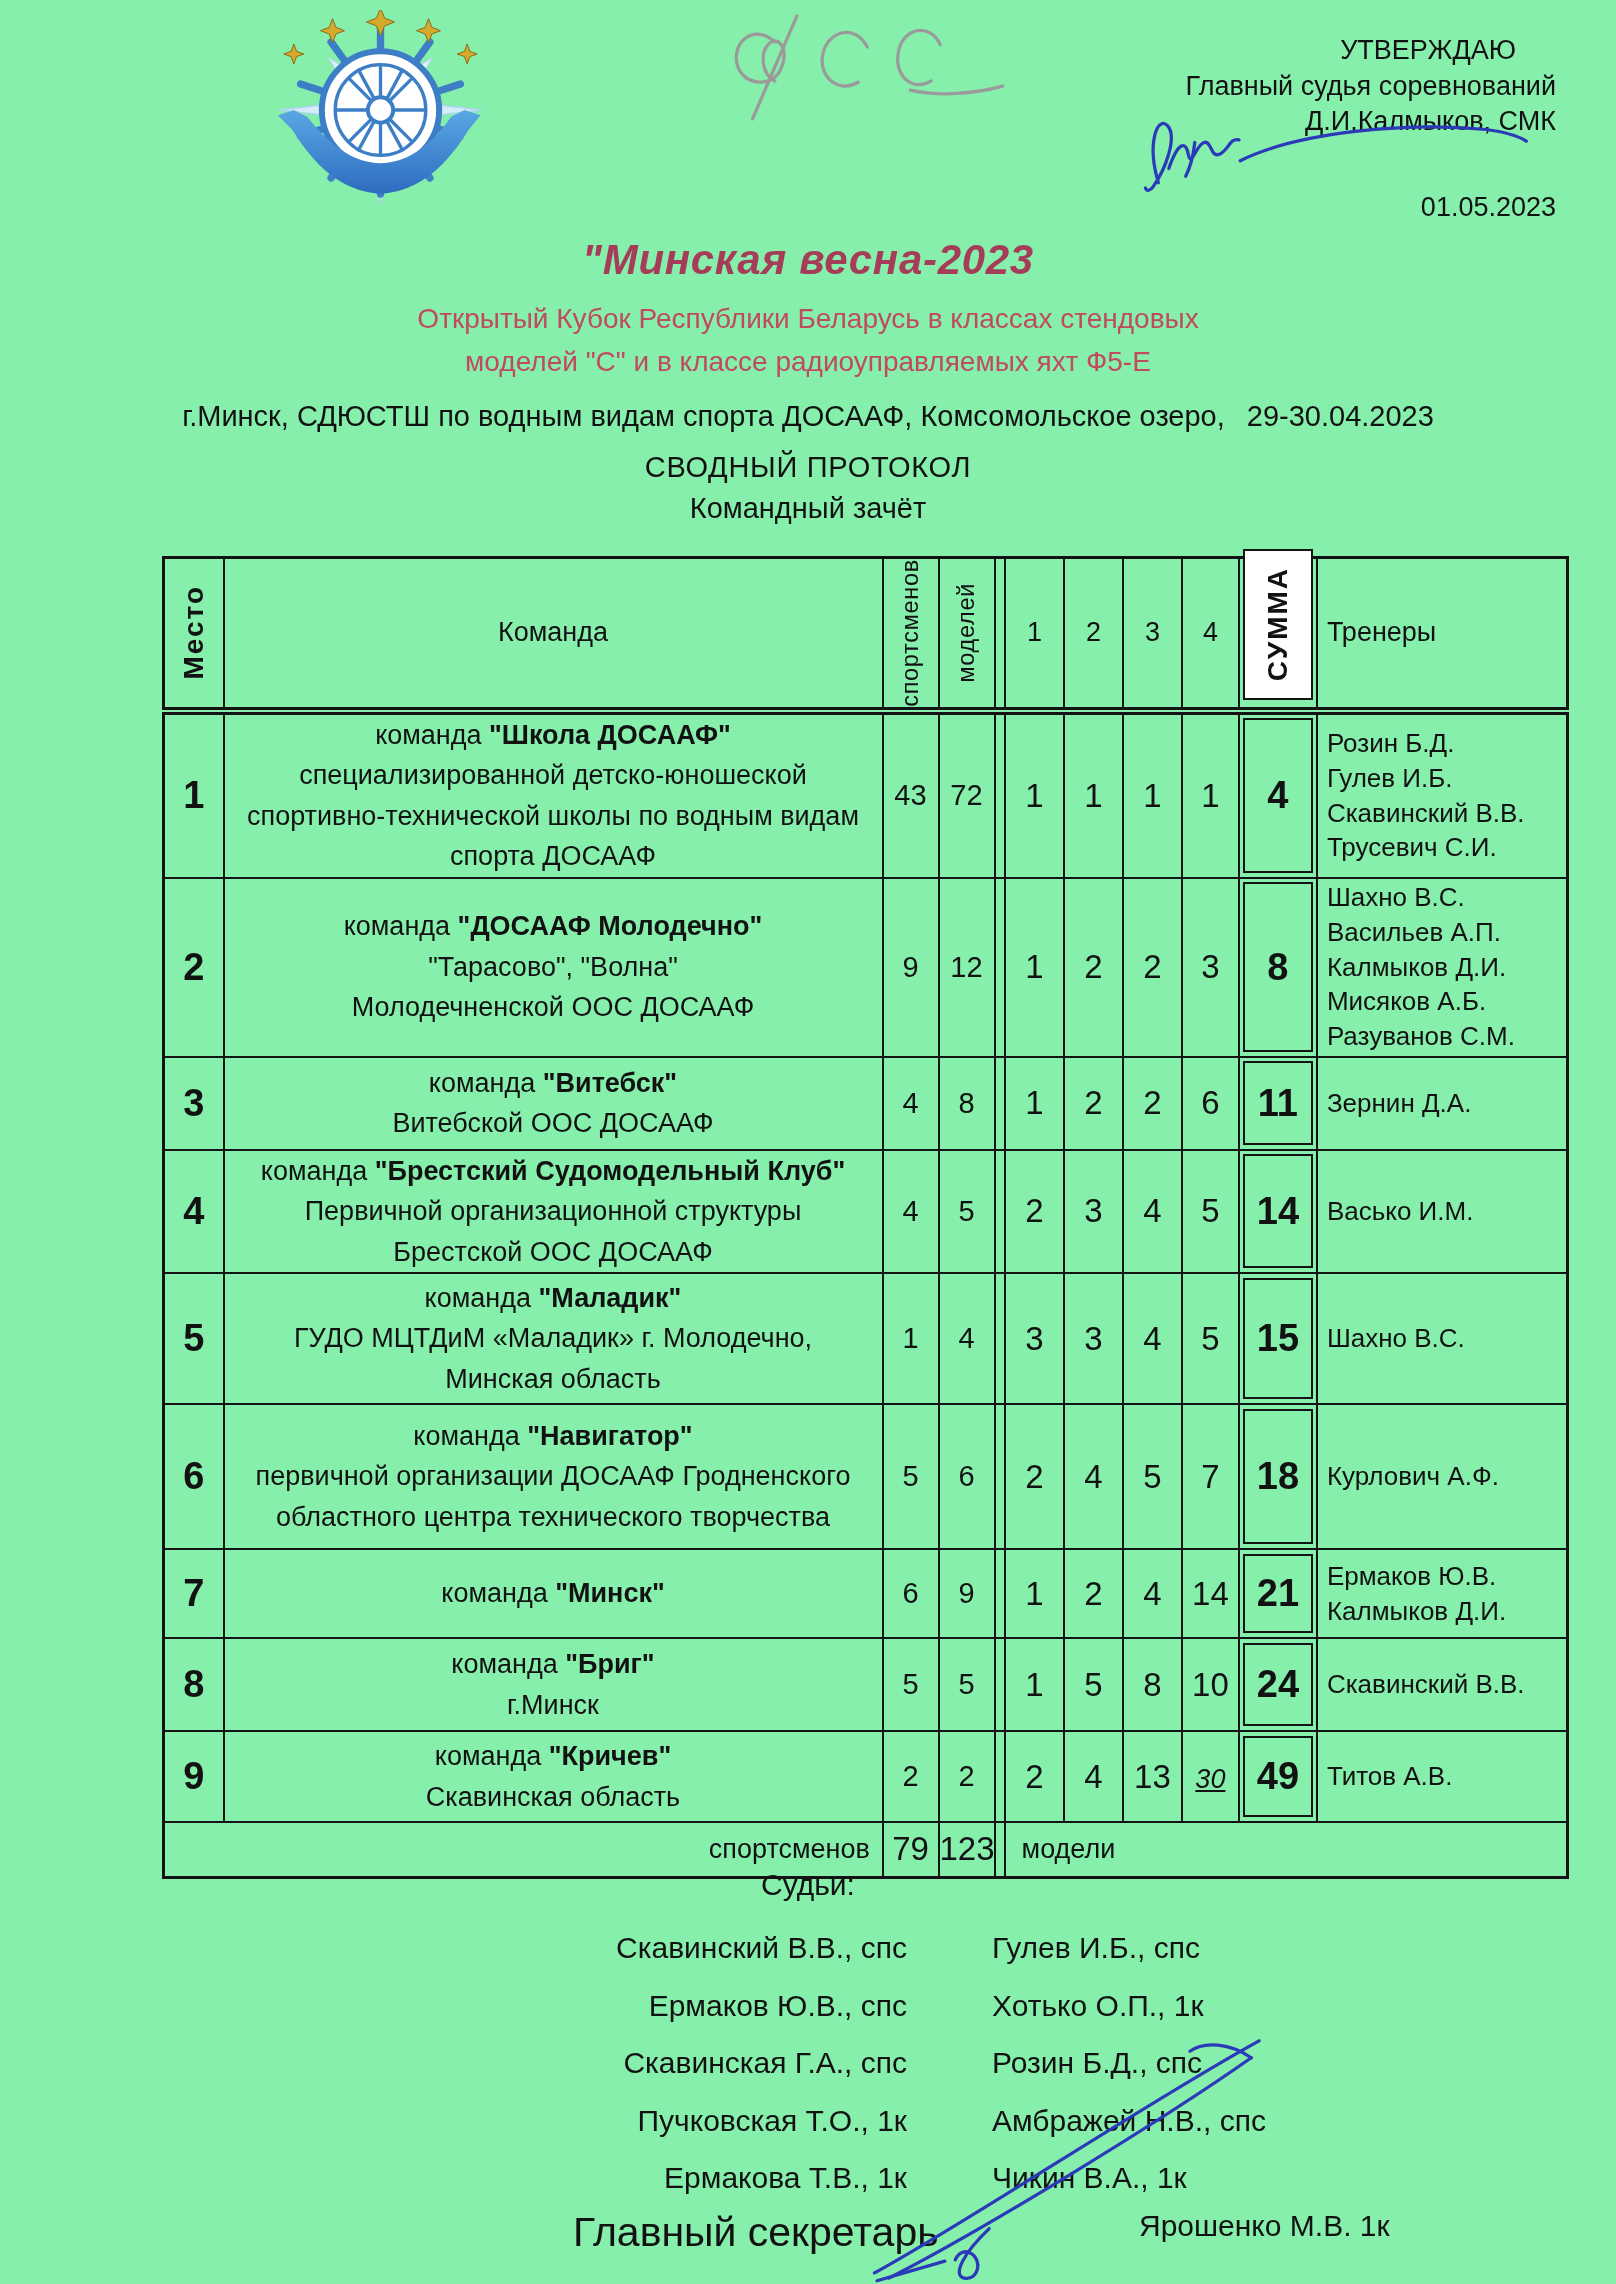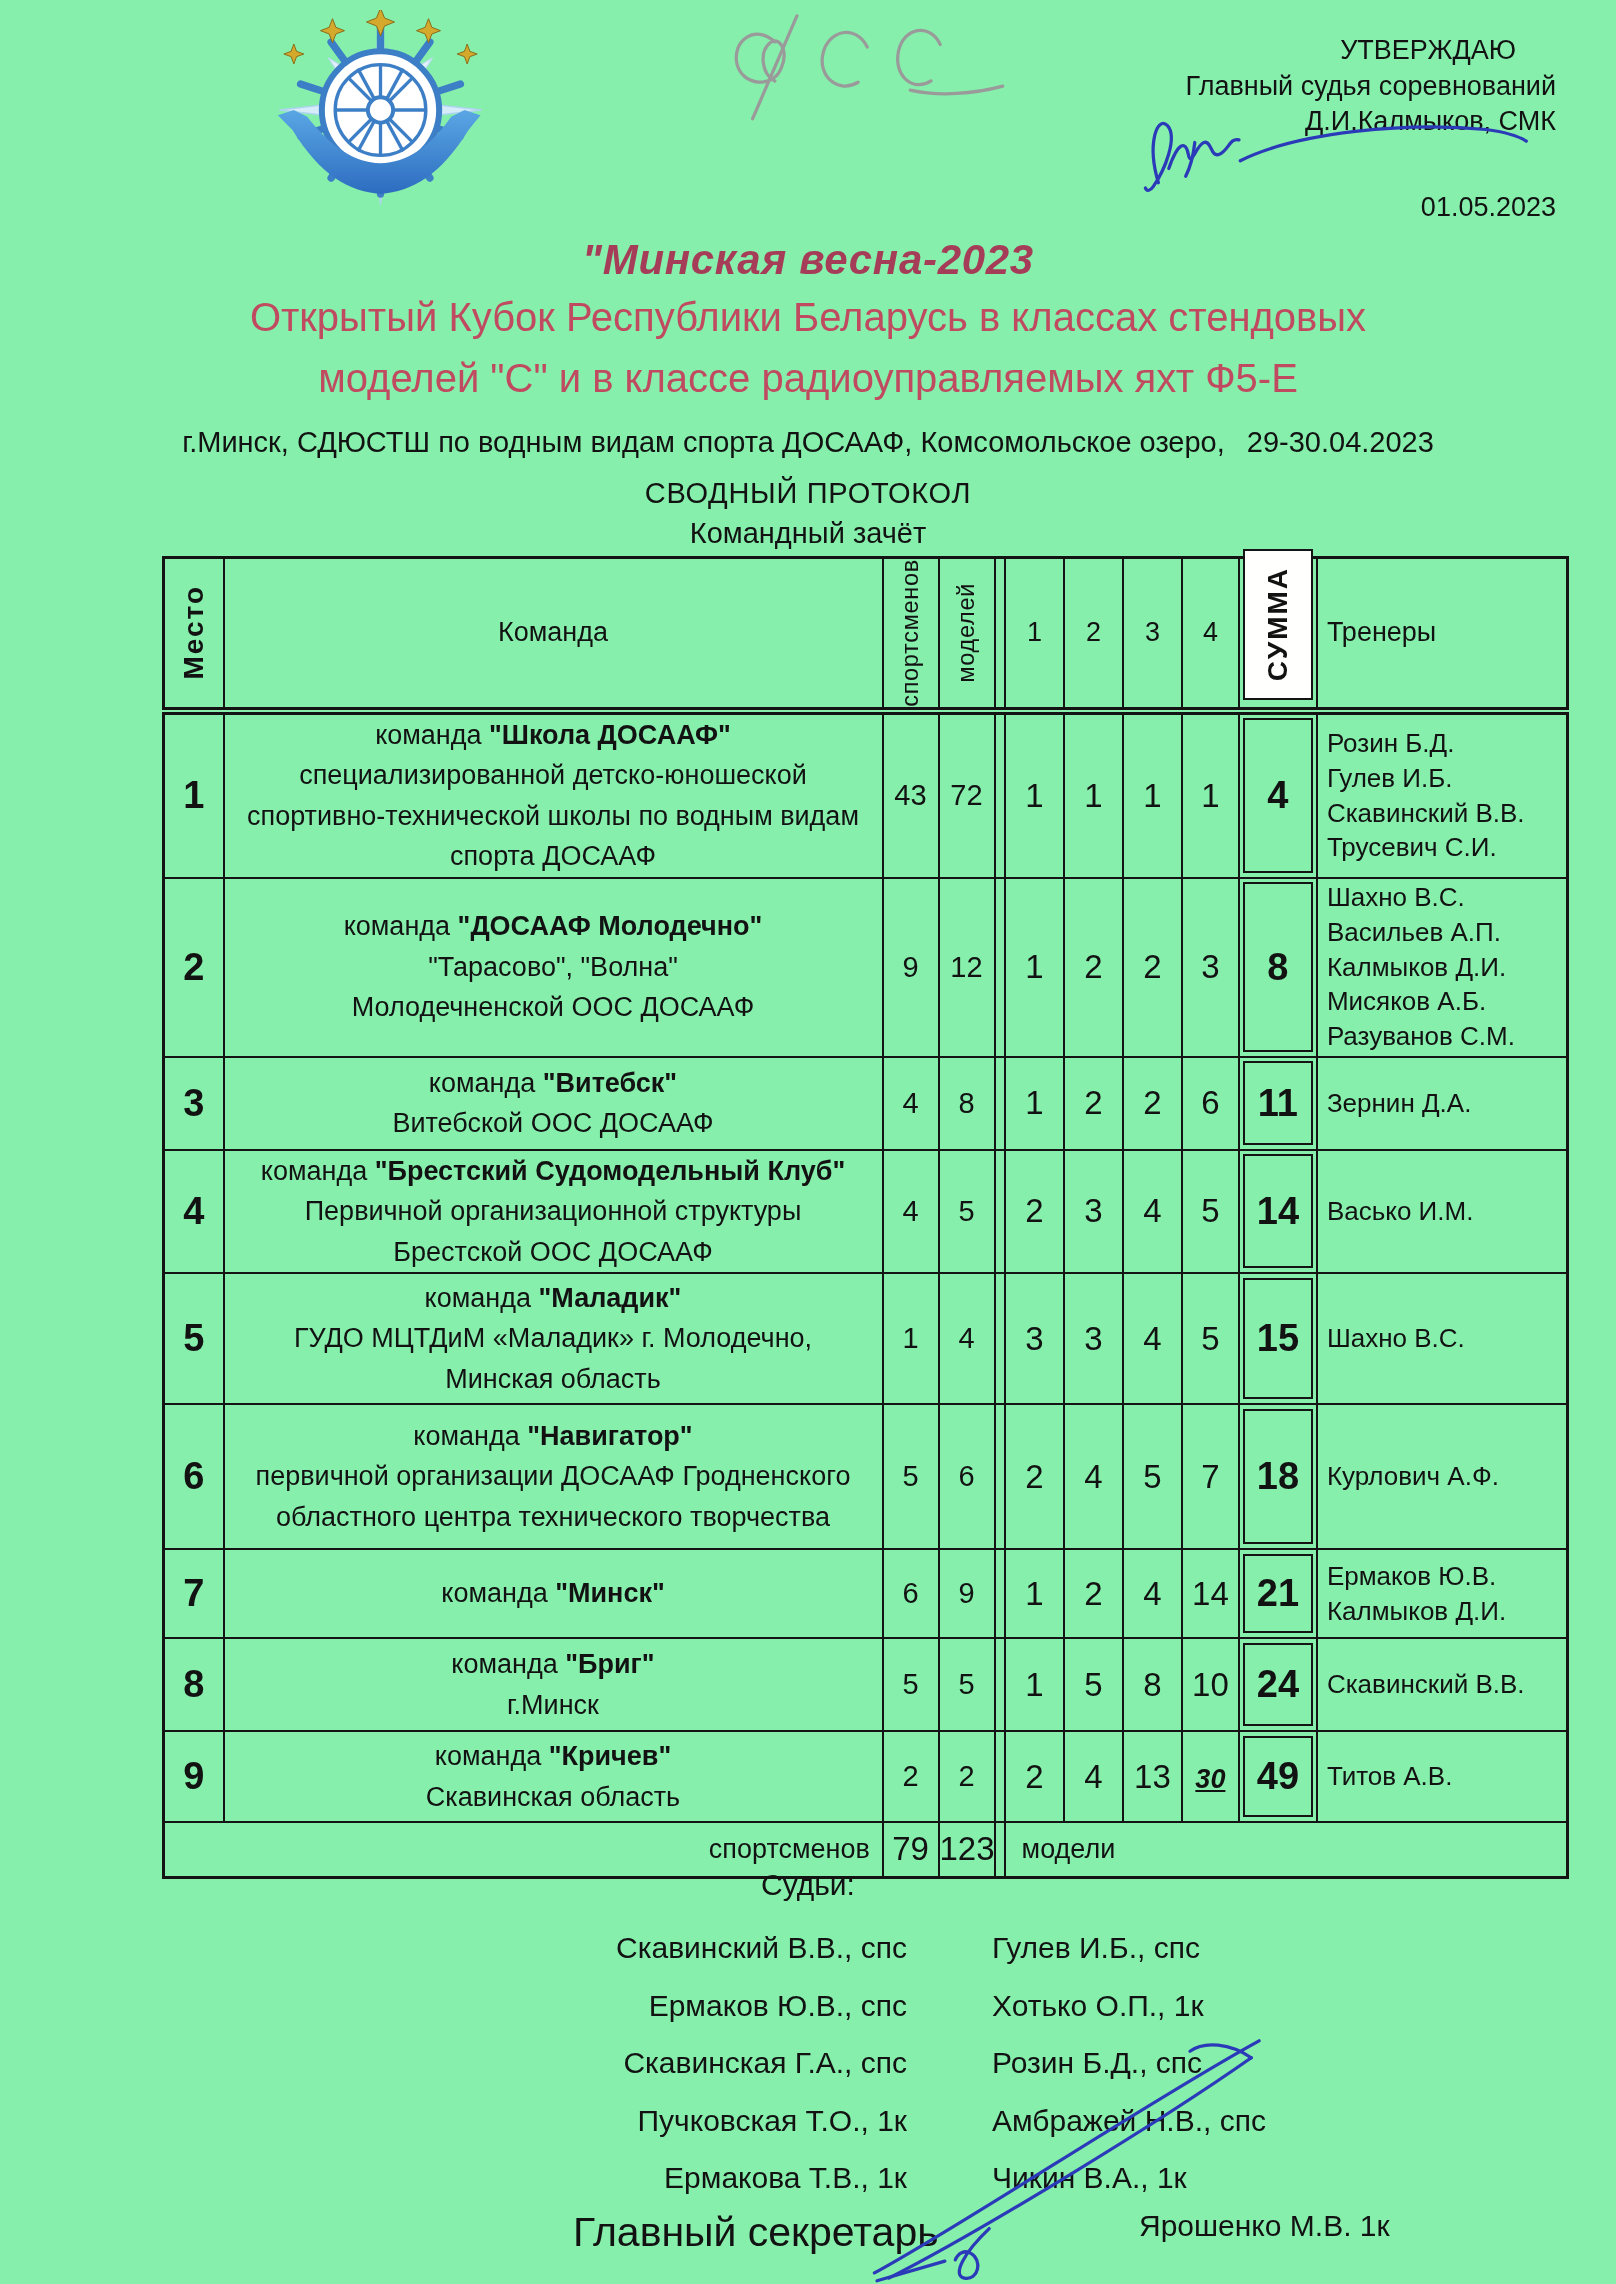--- a/index.html
+++ b/index.html
@@ -13,21 +13,21 @@
   .pencil-mark { position:absolute; left:717px; top:7.8px; width:294px; height:127px; }
   .pencil-mark path { stroke:var(--pencil-gray); stroke-width:5; fill:none; stroke-linecap:round; }
   .approve { position:absolute; right:60px; top:33px; text-align:right; font-size:27px; line-height:1.32; }
   .approve-label { padding-right:40px; }
   .approve-sig { position:absolute; right:77px; top:97px; width:418px; height:104px; }
   .approve-sig path { stroke:var(--signature-blue); stroke-width:5; fill:none; stroke-linecap:round; }
   .approve-date { margin-top:50px; }
   
   .titles { position:absolute; top:236px; left:0; width:100%; text-align:center; }
   .t-main { font-size:42px; font-weight:bold; font-style:italic; color:var(--title-primary); letter-spacing:0.7px; }
-  .t-sub { font-size:40px; color:var(--title-secondary); line-height:1.52; margin-top:3px; }
+  .t-sub { font-size:28px; color:var(--title-secondary); line-height:1.52; margin-top:14px; }
   .t-loc { font-size:29px; margin-top:17px; }
   .t-loc .t-dates { margin-left:22px; }
   .t-protocol { font-size:29px; margin-top:18px; letter-spacing:0.7px; }
   .t-standings { font-size:29px; margin-top:7.8px; }
   
   table.results { position:absolute; top:556px; left:162px; width:1404px;
     border-collapse:collapse; table-layout:fixed; border:3.9px solid var(--ink); }
   .results th, .results td { border:2px solid var(--ink); padding:0; vertical-align:middle; text-align:center; font-weight:normal; }
   .results thead th { border-bottom:8.5px double var(--ink); }
   .vwrap { height:140px; display:flex; align-items:center; justify-content:center; }
@@ -38,21 +38,21 @@
   .h-coaches { text-align:left !important; padding-left:9px !important; font-size:27px; }
   .sum-th { position:relative; }
   .sumbox-h { position:absolute; left:3.3px; right:3.3px; top:-10.4px; bottom:6.5px; border:2.6px solid var(--ink);
     background:#fffffe; display:flex; align-items:center; justify-content:center; }
   .sumbox-h .vert { font-weight:bold; font-size:28px; letter-spacing:2px; }
   td.c-place { font-size:38px; font-weight:bold; }
   td.c-team { font-size:27px; line-height:1.5; }
   td.c-team .tn { font-weight:bold; }
   td.c-num { font-size:29px; }
   td.c-res { font-size:33px; }
-  td.c-res .dropped { font-style:italic; text-decoration:underline; font-size:27px;font-weight:bold; }
+  td.c-res .dropped { font-style:italic; text-decoration:underline; font-size:27px; }
   td.c-sum { position:relative; }
   .sumbox { position:absolute; left:3.3px; right:3.3px; top:3.9px; bottom:3.9px; border:2.6px solid var(--ink);
     display:flex; align-items:center; justify-content:center; font-size:38px; font-weight:bold; }
   td.c-coaches { text-align:left; padding-left:9px; font-size:26px; line-height:1.34; }
   tfoot td { font-size:27px; }
   .foot-label { text-align:right !important; padding-right:11.7px !important; }
   .foot-num { font-weight:bold; font-size:33px; }
   .foot-models { text-align:left !important; padding-left:15.7px !important; }
   
   .judges-title { position:absolute; top:1868px; left:0; width:100%; text-align:center; font-size:30px; }

